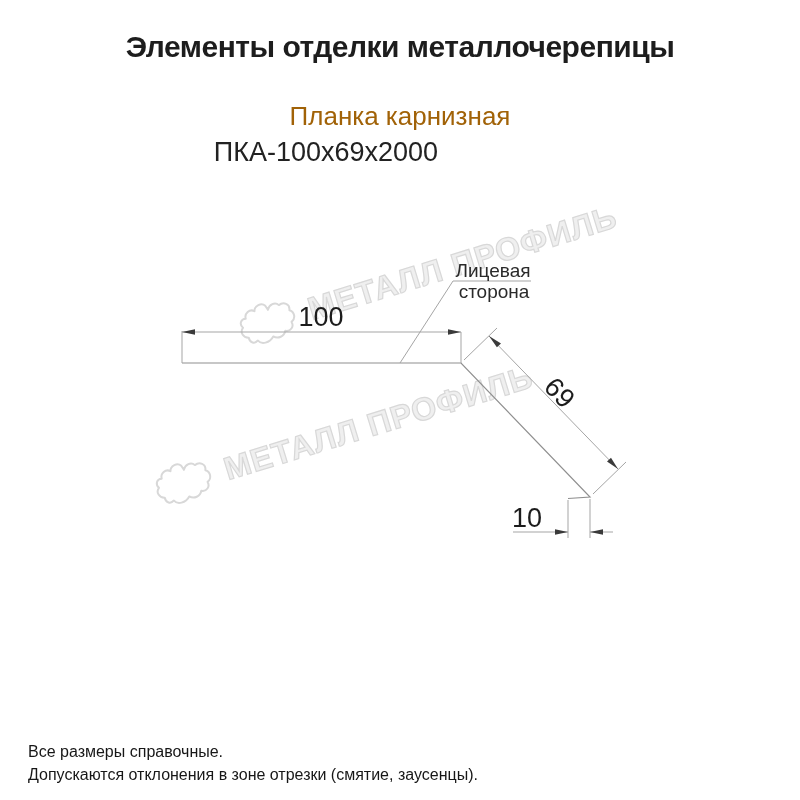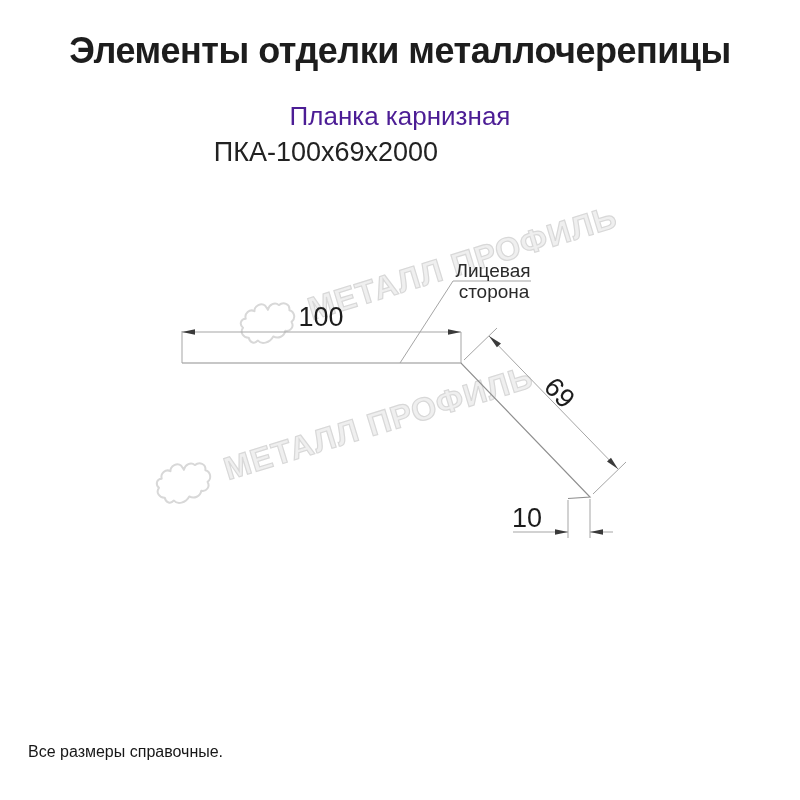--- a/index.html
+++ b/index.html
@@ -3,25 +3,25 @@
 <meta charset="utf-8">
 <style>
   html,body{margin:0;padding:0;background:#ffffff;}
   .page{
     position:relative;width:800px;height:800px;background:#ffffff;overflow:hidden;
     font-family:"Liberation Sans","DejaVu Sans",sans-serif;
   }
   
   .hdr-title{
     position:absolute;top:30px;left:0;width:800px;text-align:center;
-    font-size:36px;font-weight:700;color:#1d1d1d;letter-spacing:-0.5px;
+    font-size:30px;font-weight:700;color:#1d1d1d;letter-spacing:-0.5px;
   }
   .hdr-product{
     position:absolute;top:101px;left:0;width:800px;text-align:center;
-    font-size:26px;font-weight:400;color:#4c1d95;
+    font-size:26px;font-weight:400;color:#a16207;
   }
   .hdr-model{
     position:absolute;top:137px;left:0;width:652px;text-align:center;
     font-size:27px;font-weight:400;color:#222222;
   }
   
   .watermark{
     position:absolute;display:flex;align-items:center;gap:10px;
     transform:rotate(-17deg);transform-origin:0 50%;
     white-space:nowrap;z-index:1;pointer-events:none;
@@ -109,15 +109,16 @@
 
     <g>
       <polyline class="dim" points="531,281 453,281 400,363"></polyline>
       <text class="labeltext" x="493" y="277" text-anchor="middle">Лицевая</text>
       <text class="labeltext" x="494" y="298" text-anchor="middle">сторона</text>
     </g>
   </svg>
 
   <div class="footer">
     <div>Все размеры справочные.</div>
+    <div>Допускаются отклонения в зоне отрезки (смятие, заусенцы).</div>
   </div>
 
 </div>
 
 </body></html>

